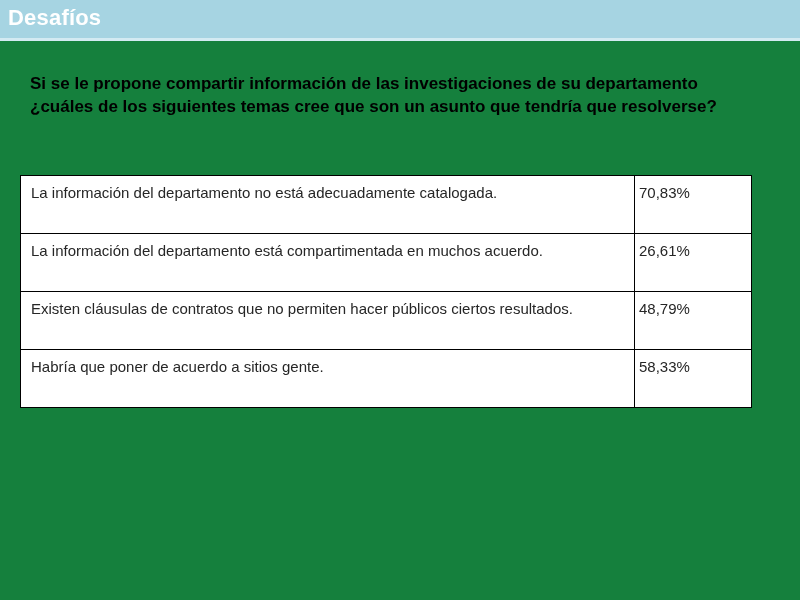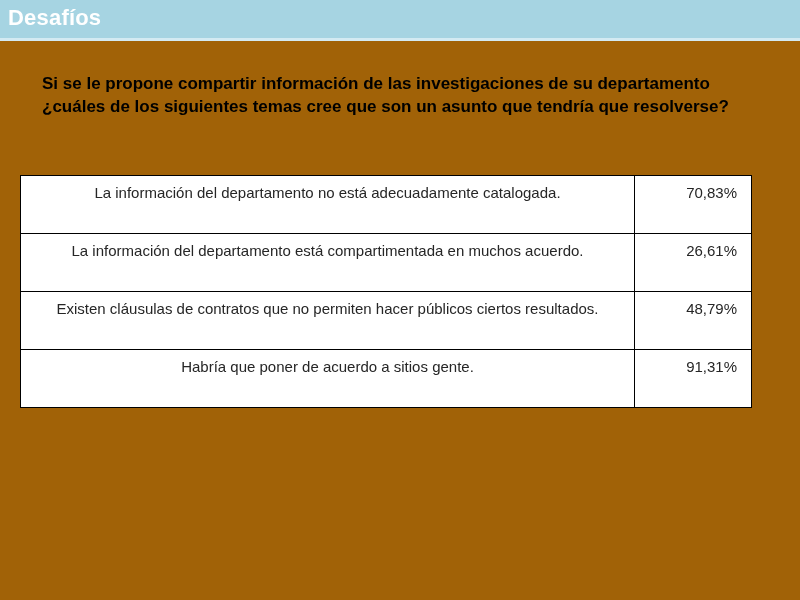--- a/index.html
+++ b/index.html
@@ -8,21 +8,21 @@
     width: 800px;
     height: 600px;
     background: #ffffff;
     font-family: "Liberation Sans", sans-serif;
     overflow: hidden;
   }
   .slide {
     position: relative;
     width: 800px;
     height: 600px;
-    background: #a16207;
+    background: #15803d;
   }
   .header-bar {
     position: absolute;
     top: 0;
     left: 0;
     width: 800px;
     height: 38px;
     background: #a6d4e2;
   }
   .header-strip {
@@ -46,47 +46,45 @@
   }
   .question {
     position: absolute;
     left: 30px;
     top: 72px;
     width: 706px;
     font-size: 17px;
     font-weight: bold;
     color: #000000;
     line-height: 23px;
-    margin-left: 12px;
   }
   table.results {
     position: absolute;
     left: 20px;
     top: 175px;
     width: 732px;
     border-collapse: collapse;
     table-layout: fixed;
   }
   table.results td {
     border: 1.5px solid #000000;
     vertical-align: top;
     box-sizing: border-box;
     height: 58px;
     font-size: 15px;
     color: #262626;
     background: #ffffff;
   }
   td.row-label {
     padding: 8px 10px 0 10px;
-    text-align: center;
+    text-align: left;
   }
   td.row-value {
     width: 117px;
     padding: 8px 14px 0 4px;
-    text-align: right;
   }
 </style>
 </head>
 <body>
 
 <div class="slide">
 
   <div class="header-bar"></div>
   <div class="header-strip"></div>
   <div class="slide-title">Desafíos</div>
@@ -102,18 +100,18 @@
       <tr>
         <td class="row-label">La información del departamento está compartimentada en muchos acuerdo.</td>
         <td class="row-value">26,61%</td>
       </tr>
       <tr>
         <td class="row-label">Existen cláusulas de contratos que no permiten hacer públicos ciertos resultados.</td>
         <td class="row-value">48,79%</td>
       </tr>
       <tr>
         <td class="row-label">Habría que poner de acuerdo a sitios gente.</td>
-        <td class="row-value">91,31%</td>
+        <td class="row-value">58,33%</td>
       </tr>
     </tbody>
   </table>
 
 </div>
 
 </body></html>

